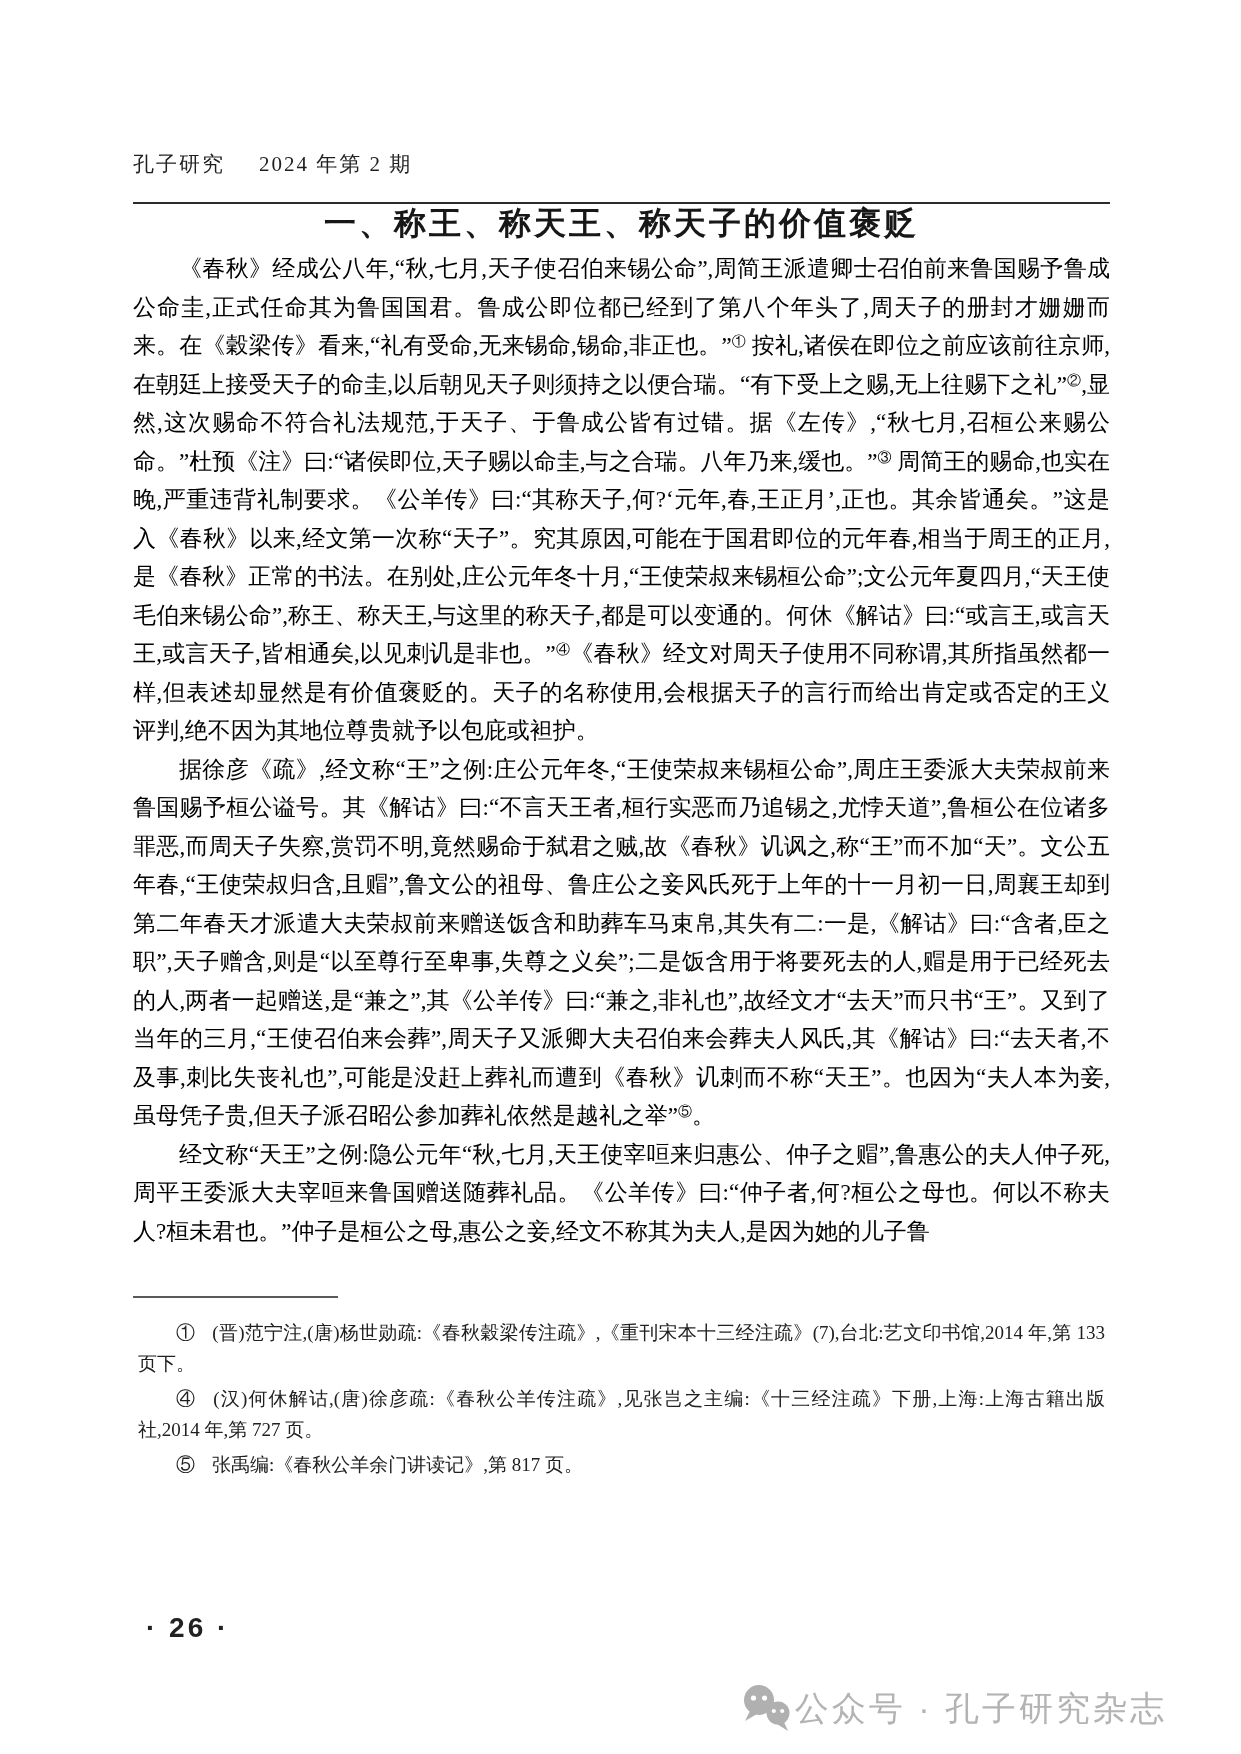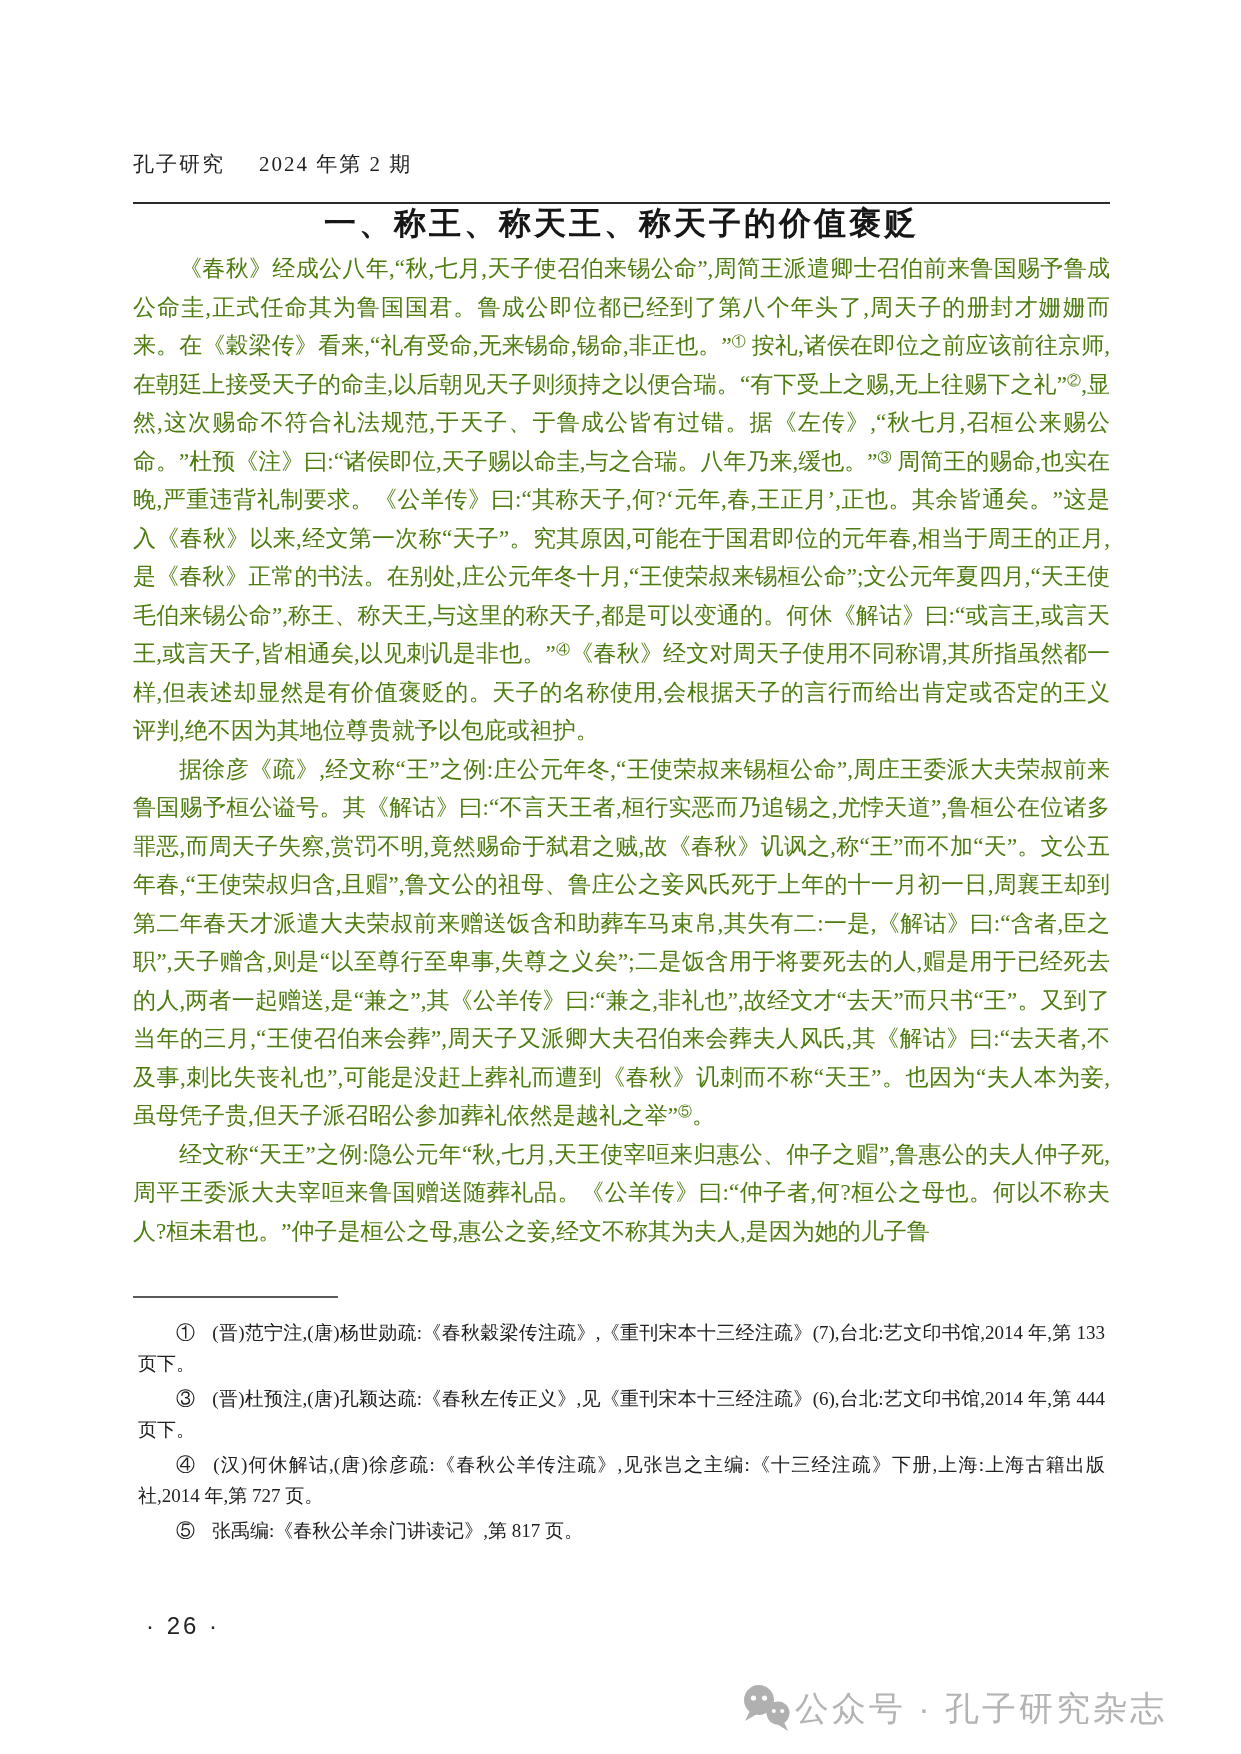--- a/index.html
+++ b/index.html
@@ -26,21 +26,21 @@
     text-align:center;
     font-size:32px;font-weight:700;letter-spacing:3px;
     color:#171717;
   }
   
   .body-block{
     position:absolute;left:133px;width:977px;top:250px;height:1044px;
     overflow:hidden;
     font-size:23px;line-height:38.5px;
     text-align:justify;
-    color:#4d7c0f;
+    color:#000000;
   }
   .para{margin:0;text-indent:2em;}
   sup.fnref{
     font-size:14px;line-height:0;vertical-align:7px;letter-spacing:0;
   }
   
   .footnotes{
     position:absolute;left:133px;width:977px;top:1296px;
   }
   .fn-sep{
@@ -51,21 +51,21 @@
     margin:5px;
     font-size:19px;line-height:30.5px;
     text-indent:2em;text-align:justify;
     color:#202020;
   }
   .fn-marker{margin-right:0.9em;}
   
   .page-number{
     position:absolute;left:146px;top:1612px;
     font-family:"Liberation Sans","DejaVu Sans",sans-serif;
-    font-size:24px;letter-spacing:3px;color:#222;
+    font-size:28px;letter-spacing:3px;color:#222;font-weight:bold;
   }
   
   .watermark{
     position:absolute;right:74px;top:1684px;
     display:flex;align-items:center;
     color:#b3b3b3;
   }
   .watermark-text{
     font-family:"Liberation Sans","DejaVu Sans",sans-serif;
     font-size:34px;letter-spacing:3px;font-weight:400;
@@ -88,21 +88,20 @@
   <div class="body-block" id="article-body">
       <p class="para"><span>《春秋》经成公八年,“秋,七月,天子使召伯来锡公命”,周简王派遣卿士召伯前来鲁国赐予鲁成公命圭,正式任命其为鲁国国君。鲁成公即位都已经到了第八个年头了,周天子的册封才姗姗而来。在《穀梁传》看来,“礼有受命,无来锡命,锡命,非正也。”</span><sup class="fnref">①</sup><span> 按礼,诸侯在即位之前应该前往京师,在朝廷上接受天子的命圭,以后朝见天子则须持之以便合瑞。“有下受上之赐,无上往赐下之礼”</span><sup class="fnref">②</sup><span>,显然,这次赐命不符合礼法规范,于天子、于鲁成公皆有过错。据《左传》,“秋七月,召桓公来赐公命。”杜预《注》曰:“诸侯即位,天子赐以命圭,与之合瑞。八年乃来,缓也。”</span><sup class="fnref">③</sup><span> 周简王的赐命,也实在晚,严重违背礼制要求。《公羊传》曰:“其称天子,何?‘元年,春,王正月’,正也。其余皆通矣。”这是入《春秋》以来,经文第一次称“天子”。究其原因,可能在于国君即位的元年春,相当于周王的正月,是《春秋》正常的书法。在别处,庄公元年冬十月,“王使荣叔来锡桓公命”;文公元年夏四月,“天王使毛伯来锡公命”,称王、称天王,与这里的称天子,都是可以变通的。何休《解诂》曰:“或言王,或言天王,或言天子,皆相通矣,以见刺讥是非也。”</span><sup class="fnref">④</sup><span>《春秋》经文对周天子使用不同称谓,其所指虽然都一样,但表述却显然是有价值褒贬的。天子的名称使用,会根据天子的言行而给出肯定或否定的王义评判,绝不因为其地位尊贵就予以包庇或袒护。</span></p>
       <p class="para"><span>据徐彦《疏》,经文称“王”之例:庄公元年冬,“王使荣叔来锡桓公命”,周庄王委派大夫荣叔前来鲁国赐予桓公谥号。其《解诂》曰:“不言天王者,桓行实恶而乃追锡之,尤悖天道”,鲁桓公在位诸多罪恶,而周天子失察,赏罚不明,竟然赐命于弑君之贼,故《春秋》讥讽之,称“王”而不加“天”。文公五年春,“王使荣叔归含,且赗”,鲁文公的祖母、鲁庄公之妾风氏死于上年的十一月初一日,周襄王却到第二年春天才派遣大夫荣叔前来赠送饭含和助葬车马束帛,其失有二:一是,《解诂》曰:“含者,臣之职”,天子赠含,则是“以至尊行至卑事,失尊之义矣”;二是饭含用于将要死去的人,赗是用于已经死去的人,两者一起赠送,是“兼之”,其《公羊传》曰:“兼之,非礼也”,故经文才“去天”而只书“王”。又到了当年的三月,“王使召伯来会葬”,周天子又派卿大夫召伯来会葬夫人风氏,其《解诂》曰:“去天者,不及事,刺比失丧礼也”,可能是没赶上葬礼而遭到《春秋》讥刺而不称“天王”。也因为“夫人本为妾,虽母凭子贵,但天子派召昭公参加葬礼依然是越礼之举”</span><sup class="fnref">⑤</sup><span>。</span></p>
       <p class="para"><span>经文称“天王”之例:隐公元年“秋,七月,天王使宰咺来归惠公、仲子之赗”,鲁惠公的夫人仲子死,周平王委派大夫宰咺来鲁国赠送随葬礼品。《公羊传》曰:“仲子者,何?桓公之母也。何以不称夫人?桓未君也。”仲子是桓公之母,惠公之妾,经文不称其为夫人,是因为她的儿子鲁</span></p>
     </div>
 
   <div class="footnotes">
     <div class="fn-sep"></div>
     <div id="footnote-list">
         <p class="footnote"><span class="fn-marker">①</span><span>(晋)范宁注,(唐)杨世勋疏:《春秋穀梁传注疏》,《重刊宋本十三经注疏》(7),台北:艺文印书馆,2014 年,第 133 页下。</span></p>
-        <p class="footnote"><span class="fn-marker">③</span><span>(晋)杜预注,(唐)孔颖达疏:《春秋左传正义》,见《重刊宋本十三经注疏》(6),台北:艺文印书馆,2014 年,第 444 页下。</span></p>
         <p class="footnote"><span class="fn-marker">④</span><span>(汉)何休解诂,(唐)徐彦疏:《春秋公羊传注疏》,见张岂之主编:《十三经注疏》下册,上海:上海古籍出版社,2014 年,第 727 页。</span></p>
         <p class="footnote"><span class="fn-marker">⑤</span><span>张禹编:《春秋公羊余门讲读记》,第 817 页。</span></p>
       </div>
   </div>
 
   <div class="page-number">· 26 ·</div>
 
   <div class="watermark">
     <svg class="wechat-icon" viewBox="0 0 54 50" aria-hidden="true">
       <circle cx="18" cy="16" r="15" fill="currentColor"></circle>

